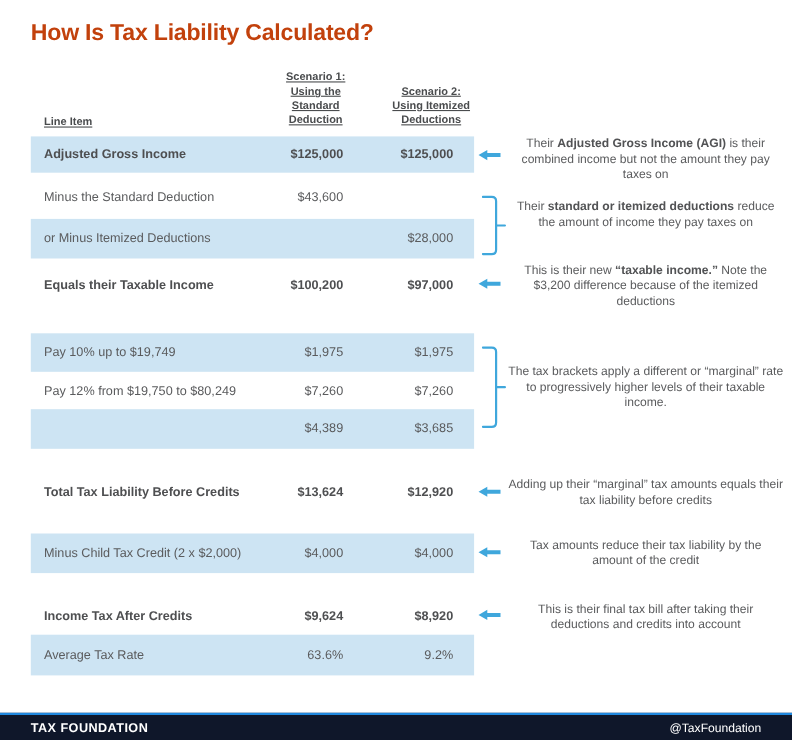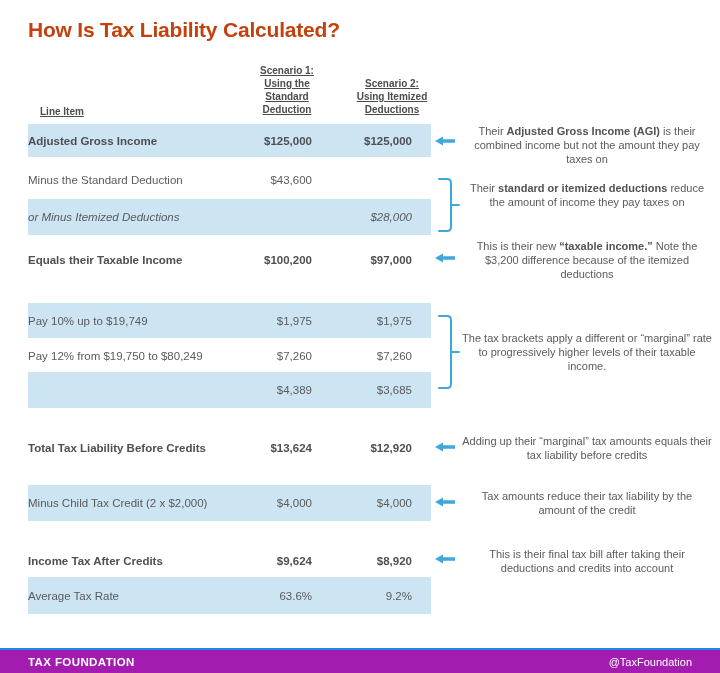--- a/index.html
+++ b/index.html
@@ -12,28 +12,28 @@
     font-size:21px;font-weight:700;color:#c2410c;letter-spacing:-0.2px;
   }
   
   .th{position:absolute;font-size:10px;font-weight:700;color:#4A4C4E;line-height:13px;white-space:pre-line;text-decoration:underline;}
   .th-line-item{left:40px;top:105px;}
   .th-s1{left:217px;top:64px;width:140px;text-align:center;}
   .th-s2{left:322px;top:77px;width:140px;text-align:center;}
   
   .row{position:absolute;left:28px;width:403px;display:flex;align-items:center;}
   .row.shade{background:#CDE4F3;}
-  .lbl{font-size:11.5px;}
+  .lbl{padding-left:12px;font-size:11.5px;}
   .v{position:absolute;top:50%;transform:translateY(-50%);font-size:11.5px;white-space:nowrap;}
   .v1{right:119px;}
   .v2{right:19px;}
   .row.bold .lbl,.row.bold .v{font-weight:700;color:#4E4F51;}
   .r1{top:124px;height:33px;}
   .r2{top:163px;height:33px;}
-  .r3{top:199px;height:36px;font-style:italic;}
+  .r3{top:199px;height:36px;}
   .r4{top:243px;height:34px;}
   .r5{top:303px;height:35px;}
   .r6{top:340px;height:32px;}
   .r7{top:372px;height:36px;}
   .r8{top:431px;height:34px;}
   .r9{top:485px;height:36px;}
   .r10{top:544px;height:33px;}
   .r11{top:577px;height:37px;}
   
   .ann{position:absolute;left:462px;width:250px;font-size:11px;line-height:14px;color:#5A5B5D;text-align:center;}
@@ -48,21 +48,21 @@
   .marker{position:absolute;}
   .arw1{left:434px;top:135px;}
   .arw3{left:434px;top:252px;}
   .arw5{left:434px;top:441px;}
   .arw6{left:434px;top:496px;}
   .arw7{left:434px;top:553px;}
   .brk1{left:438px;top:177px;}
   .brk2{left:438px;top:314px;}
   
   .footer{
-    position:absolute;left:0;right:0;top:648px;height:25px;background:#a21caf;
+    position:absolute;left:0;right:0;top:648px;height:25px;background:#0f172a;
     border-top:2px solid #2088DE;box-sizing:border-box;
     display:flex;justify-content:space-between;align-items:center;
     padding:0 28px;color:#ffffff;
   }
   .footer .brand{font-size:11.5px;font-weight:700;letter-spacing:0.4px;}
   .footer .handle{font-size:11px;font-weight:400;}
 </style>
 </head>
 <body>
 

